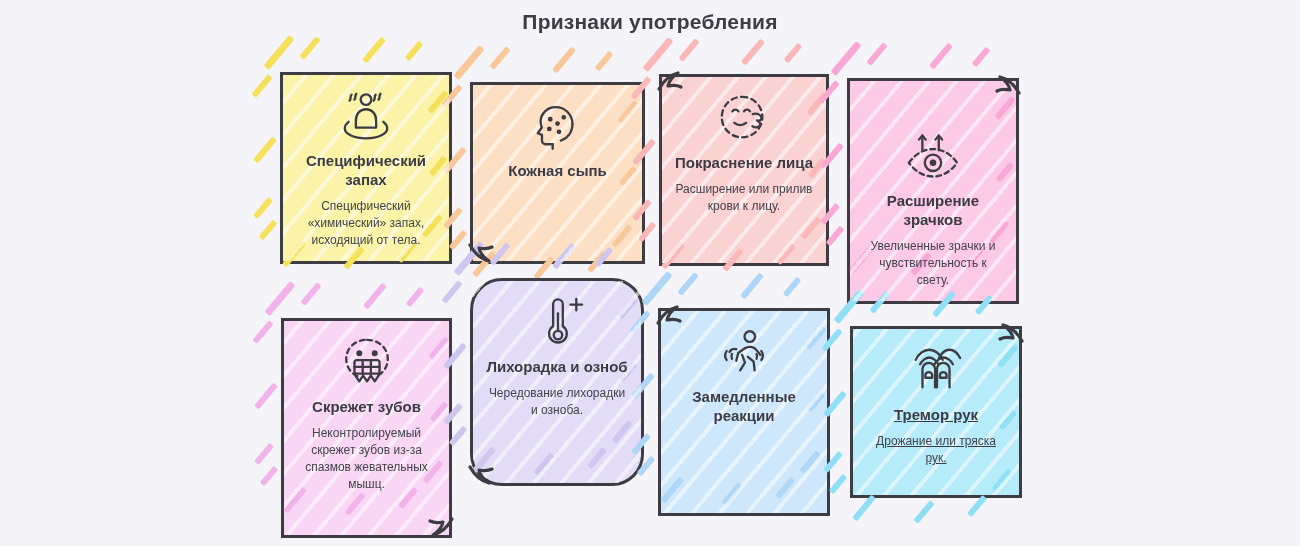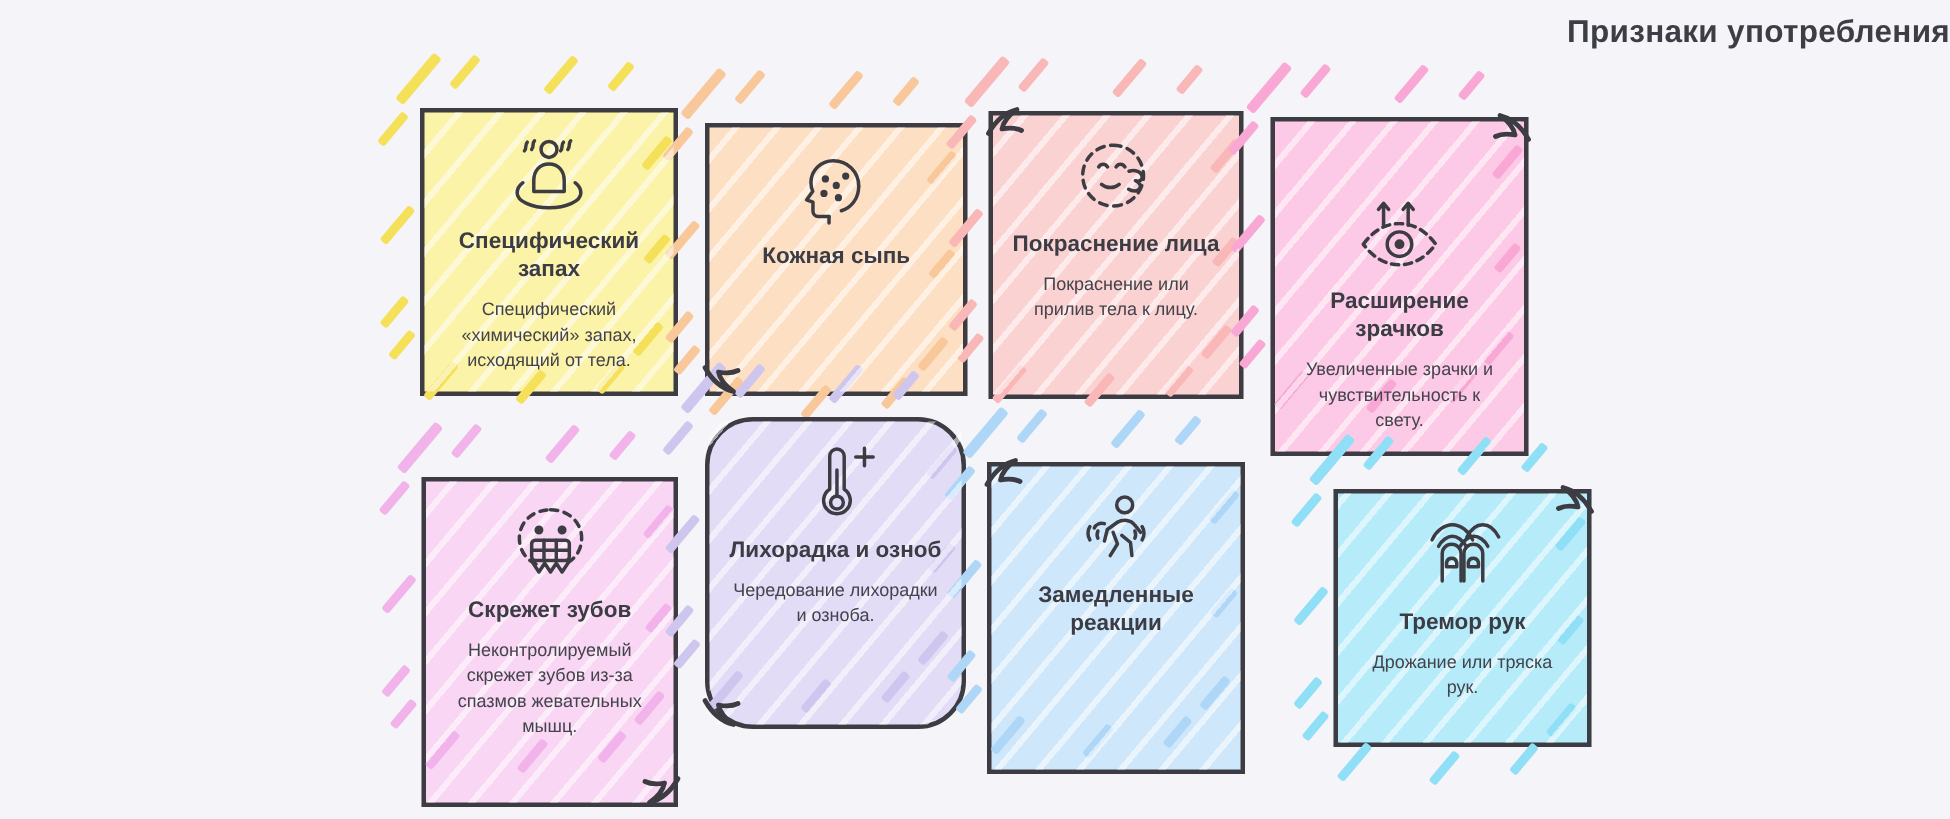--- a/index.html
+++ b/index.html
@@ -12,21 +12,21 @@
     background: #f5f4f8;
     font-family: "Liberation Sans", "DejaVu Sans", sans-serif;
     color: #3b3b44;
   }
 
   #page-title {
     position: absolute;
     top: 10px;
     left: 0;
     width: 1300px;
-    text-align: right;
+    text-align: center;
     font-size: 21px;
     font-weight: bold;
     color: #3d3d46;
     letter-spacing: 0.2px;
   }
 
   #board {
     position: absolute;
     left: 0; top: 0;
     width: 1300px; height: 546px;
@@ -214,21 +214,21 @@
         <span class="icon">
           <svg viewBox="0 0 64 58" fill="none" stroke="#3c3c42" stroke-width="2.4" stroke-linecap="round" stroke-linejoin="round">
             <path d="M30 6a21 21 0 1 1 0 42 21 21 0 0 1 0-42z" stroke-dasharray="5.5 4.5"></path>
             <path d="M20 21c1.6-2.4 4.6-2.4 6.2 0"></path>
             <path d="M32 21c1.6-2.4 4.6-2.4 6.2 0"></path>
             <path d="M22 33c3.6 3 8.6 3 12.2 0"></path>
             <path d="M41 24c4.4-1.4 8.5 0.4 9 3.4.5 2.8-2.3 4-4.6 3.1 2.8 1.2 4.2 3.4 3 5.4-1.3 2.2-5 2.2-7.7.5"></path>
           </svg>
         </span>
         <div class="card-title">Покраснение лица</div>
-        <div class="card-desc">Покраснение или прилив тела к лицу.</div>
+        <div class="card-desc">Расширение или прилив крови к лицу.</div>
       </div>
     </div>
     <div class="card" style="left: 847px; top: 78px; width: 172px; height: 226px; background: rgb(252, 201, 230); justify-content: flex-end;">
       <div class="card-rays">
         <i style="left:-4px;top:-6px;width:40px;height:7px;background:#f9a8d6;transform:rotate(-50deg);"></i>
         <i style="left:34px;top:-10px;width:26px;height:6px;background:#f9a8d6;transform:rotate(-50deg);"></i>
         <i style="left:96px;top:-8px;width:30px;height:6px;background:#f9a8d6;transform:rotate(-50deg);"></i>
         <i style="left:140px;top:-7px;width:22px;height:6px;background:#f9a8d6;transform:rotate(-50deg);"></i>
         <i style="left:-14px;top:28px;width:26px;height:6px;background:#f9a8d6;transform:rotate(-50deg);"></i>
         <i style="left:-13px;top:92px;width:30px;height:6px;background:#f9a8d6;transform:rotate(-50deg);"></i>
@@ -372,21 +372,21 @@
             <path d="M24 25c-3-1-6 .5-7 3"></path>
             <path d="M14 27c-1.8 2.6-1.8 6.5 0 9.2"></path>
             <path d="M19.5 30c-.7 1.6-.7 3.4 0 5"></path>
             <path d="M50 27c1.8 2.6 1.8 6.5 0 9.2"></path>
             <path d="M45 30c.7 1.6.7 3.4 0 5"></path>
           </svg>
         </span>
         <div class="card-title">Замедленные реакции</div>
       </div>
     </div>
-    <div class="card" style="left: 889px; top: 326px; width: 172px; height: 172px; background: rgb(182, 236, 250);">
+    <div class="card" style="left: 850px; top: 326px; width: 172px; height: 172px; background: rgb(182, 236, 250); text-decoration: underline;">
       <div class="card-rays">
         <i style="left:-4px;top:-6px;width:40px;height:7px;background:#8fe0f6;transform:rotate(-50deg);"></i>
         <i style="left:34px;top:-10px;width:26px;height:6px;background:#8fe0f6;transform:rotate(-50deg);"></i>
         <i style="left:96px;top:-8px;width:30px;height:6px;background:#8fe0f6;transform:rotate(-50deg);"></i>
         <i style="left:140px;top:-7px;width:22px;height:6px;background:#8fe0f6;transform:rotate(-50deg);"></i>
         <i style="left:-14px;top:28px;width:26px;height:6px;background:#8fe0f6;transform:rotate(-50deg);"></i>
         <i style="left:-13px;top:92px;width:30px;height:6px;background:#8fe0f6;transform:rotate(-50deg);"></i>
         <i style="left:-12px;top:150px;width:24px;height:6px;background:#8fe0f6;transform:rotate(-50deg);"></i>
         <i style="left:162px;top:44px;width:26px;height:6px;background:#8fe0f6;transform:rotate(-50deg);"></i>
         <i style="left:164px;top:108px;width:22px;height:6px;background:#8fe0f6;transform:rotate(-50deg);"></i>

